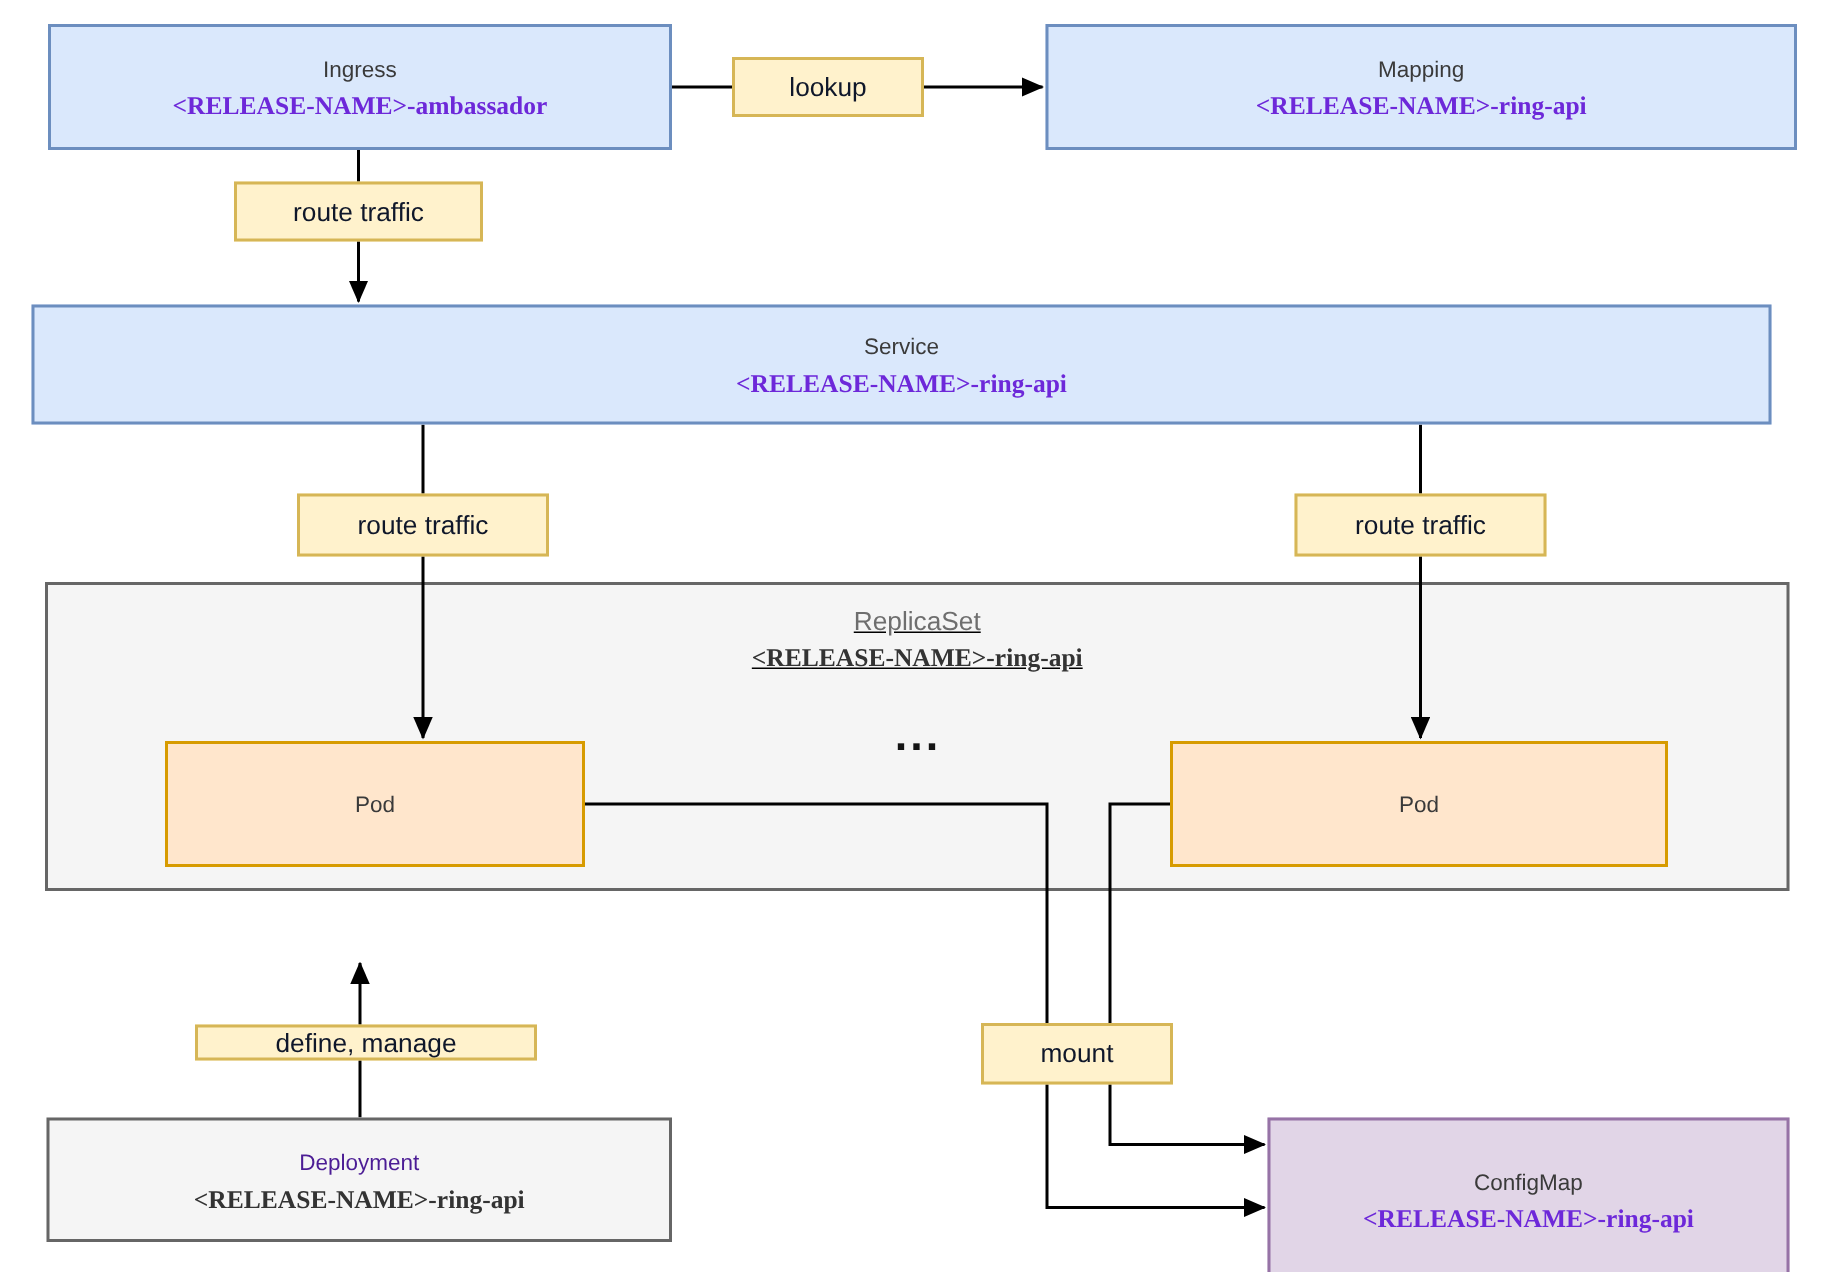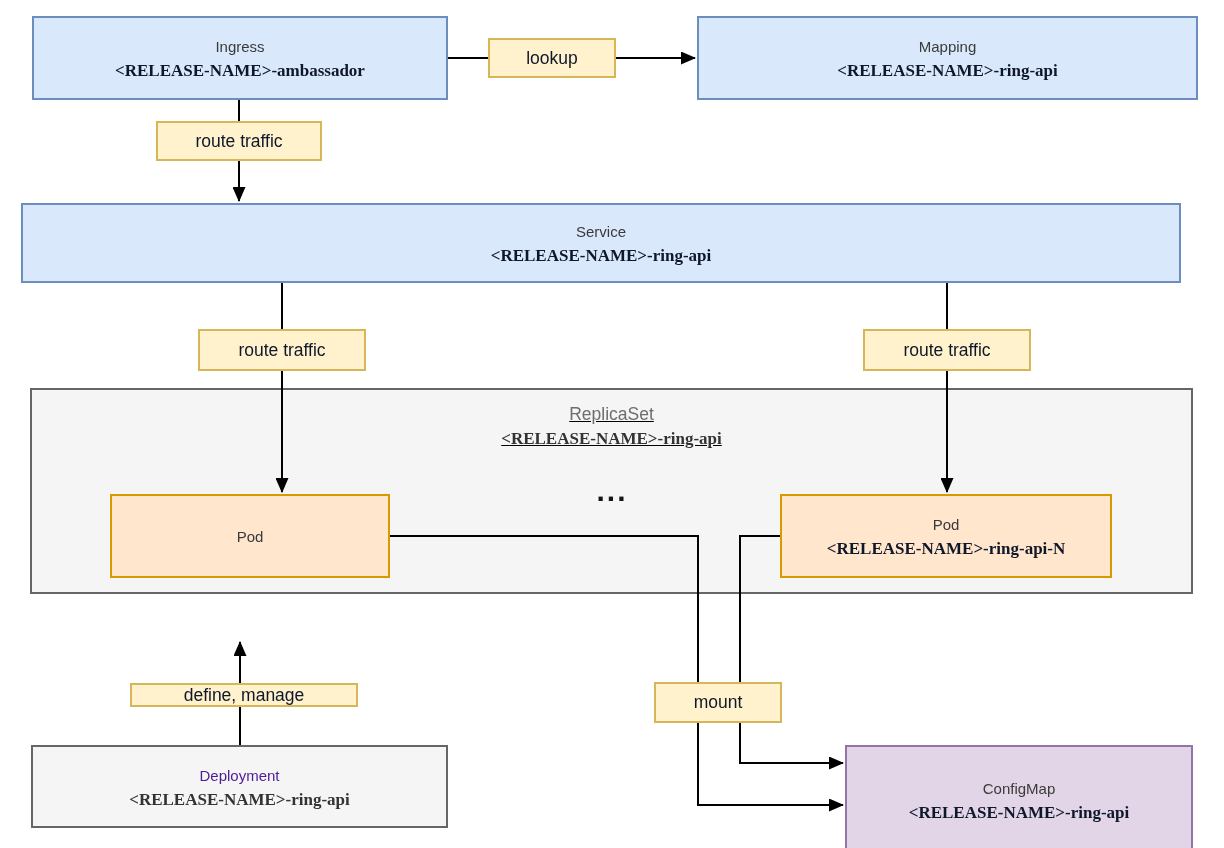--- a/index.html
+++ b/index.html
@@ -6,21 +6,21 @@
   .canvas{
     position:relative;width:1224px;height:848px;background:var(--canvas_bg,#fff);
     font-family:"Liberation Sans",sans-serif;overflow:hidden;
   }
   .node{
     position:absolute;box-sizing:border-box;
     display:flex;flex-direction:column;justify-content:center;align-items:center;
     text-align:center;z-index:3;
   }
   .node .t{font-size:15px;color:#3a3a3a;line-height:25px;}
-  .node .s{font-family:"Liberation Serif",serif;font-weight:bold;font-size:17px;color:#0f172a;line-height:23px;}
+  .node .s{font-family:"Liberation Serif",serif;font-weight:bold;font-size:17px;color:#6d28d9;line-height:23px;}
   .blue   {background:var(--blue_fill);   border:2px solid var(--blue_stroke);}
   .orange {background:var(--orange_fill); border:2px solid var(--orange_stroke);}
   .purple {background:var(--purple_fill); border:2px solid var(--purple_stroke);}
   .graybox{background:var(--gray_fill);   border:2px solid var(--gray_stroke);}
   .graybox .t{color:#4c1d95;}
   .graybox .s{color:#333333;}
   .container-box{
     position:absolute;box-sizing:border-box;z-index:1;
     background:var(--gray_fill);border:2px solid var(--gray_stroke);
     text-align:center;padding-top:11px;
@@ -98,21 +98,20 @@
   </div>
 
   <div class="node orange" id="node-pod0">
     <div class="t">Pod</div>
   </div>
 
   <div class="ellipsis" id="ellipsis">...</div>
 
   <div class="node orange" id="node-podn">
     <div class="t">Pod</div>
-    <div class="s">&lt;RELEASE-NAME&gt;-ring-api-N</div>
   </div>
 
   <div class="node graybox" id="node-deployment">
     <div class="t">Deployment</div>
     <div class="s">&lt;RELEASE-NAME&gt;-ring-api</div>
   </div>
 
   <div class="node purple" id="node-configmap">
     <div class="t">ConfigMap</div>
     <div class="s">&lt;RELEASE-NAME&gt;-ring-api</div>

